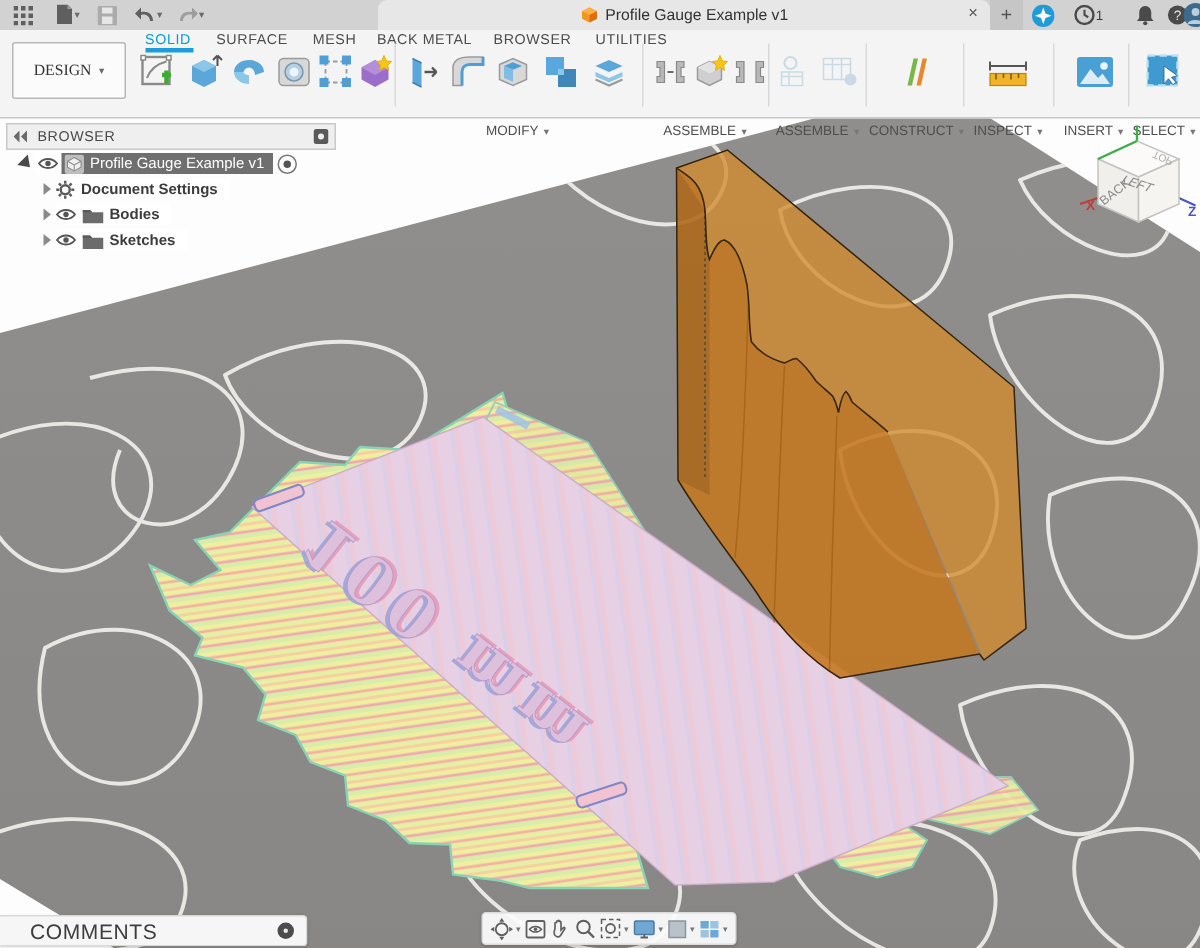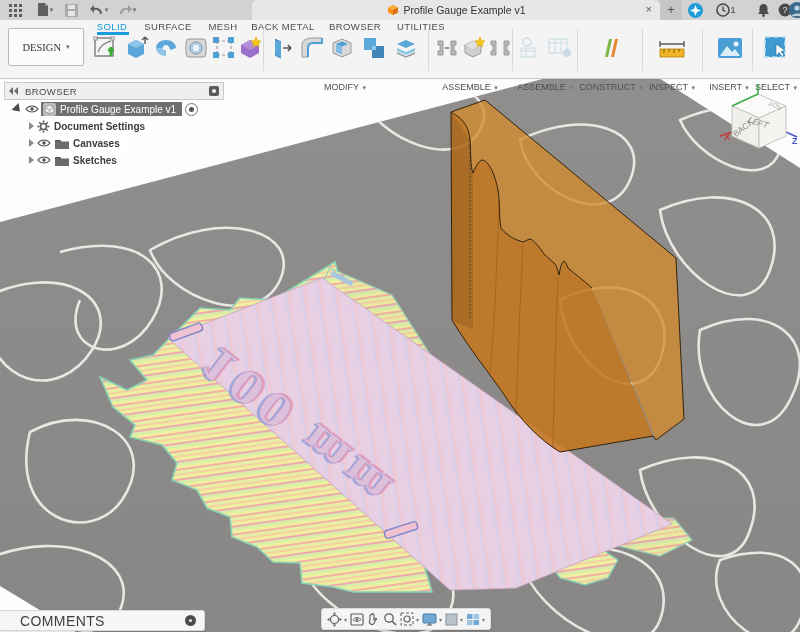--- a/index.html
+++ b/index.html
@@ -467,35 +467,35 @@
                 <path d="M10.7,2.3 L9.3,3.7"></path>
                 <path d="M3.7,9.3 L2.3,10.7"></path>
               </g>
             </svg>
         <span class="lbl">Document Settings</span>
       </span>
     </div>
 
 
 
-
     <div class="b-row" style="margin-left:22px">
       <span class="tri-c"></span>
       <span class="b-chip">
         <svg width="14" height="10">
               <path d="M1,5 C4,1 10,1 13,5 C10,9 4,9 1,5 Z" fill="none" stroke="#555" stroke-width="1.2"></path>
               <circle cx="7" cy="5" r="1.8" fill="#555"></circle>
             </svg>
         <svg width="14" height="11" style="margin-left:4px">
               <path d="M0,2 L5,2 L6.5,3.5 L14,3.5 L14,11 L0,11 Z" fill="#6b6b6b"></path>
               <path d="M0,2 L5,2 L6.5,3.5 L0,3.5 Z" fill="#5a5a5a"></path>
             </svg>
-        <span class="lbl">Canvases</span>
+        <span class="lbl">Bodies</span>
       </span>
     </div>
+
 
     <div class="b-row" style="margin-left:22px">
       <span class="tri-c"></span>
       <span class="b-chip">
         <svg width="14" height="10">
               <path d="M1,5 C4,1 10,1 13,5 C10,9 4,9 1,5 Z" fill="none" stroke="#555" stroke-width="1.2"></path>
               <circle cx="7" cy="5" r="1.8" fill="#555"></circle>
             </svg>
         <svg width="14" height="11" style="margin-left:4px">
               <path d="M0,2 L5,2 L6.5,3.5 L14,3.5 L14,11 L0,11 Z" fill="#6b6b6b"></path>

